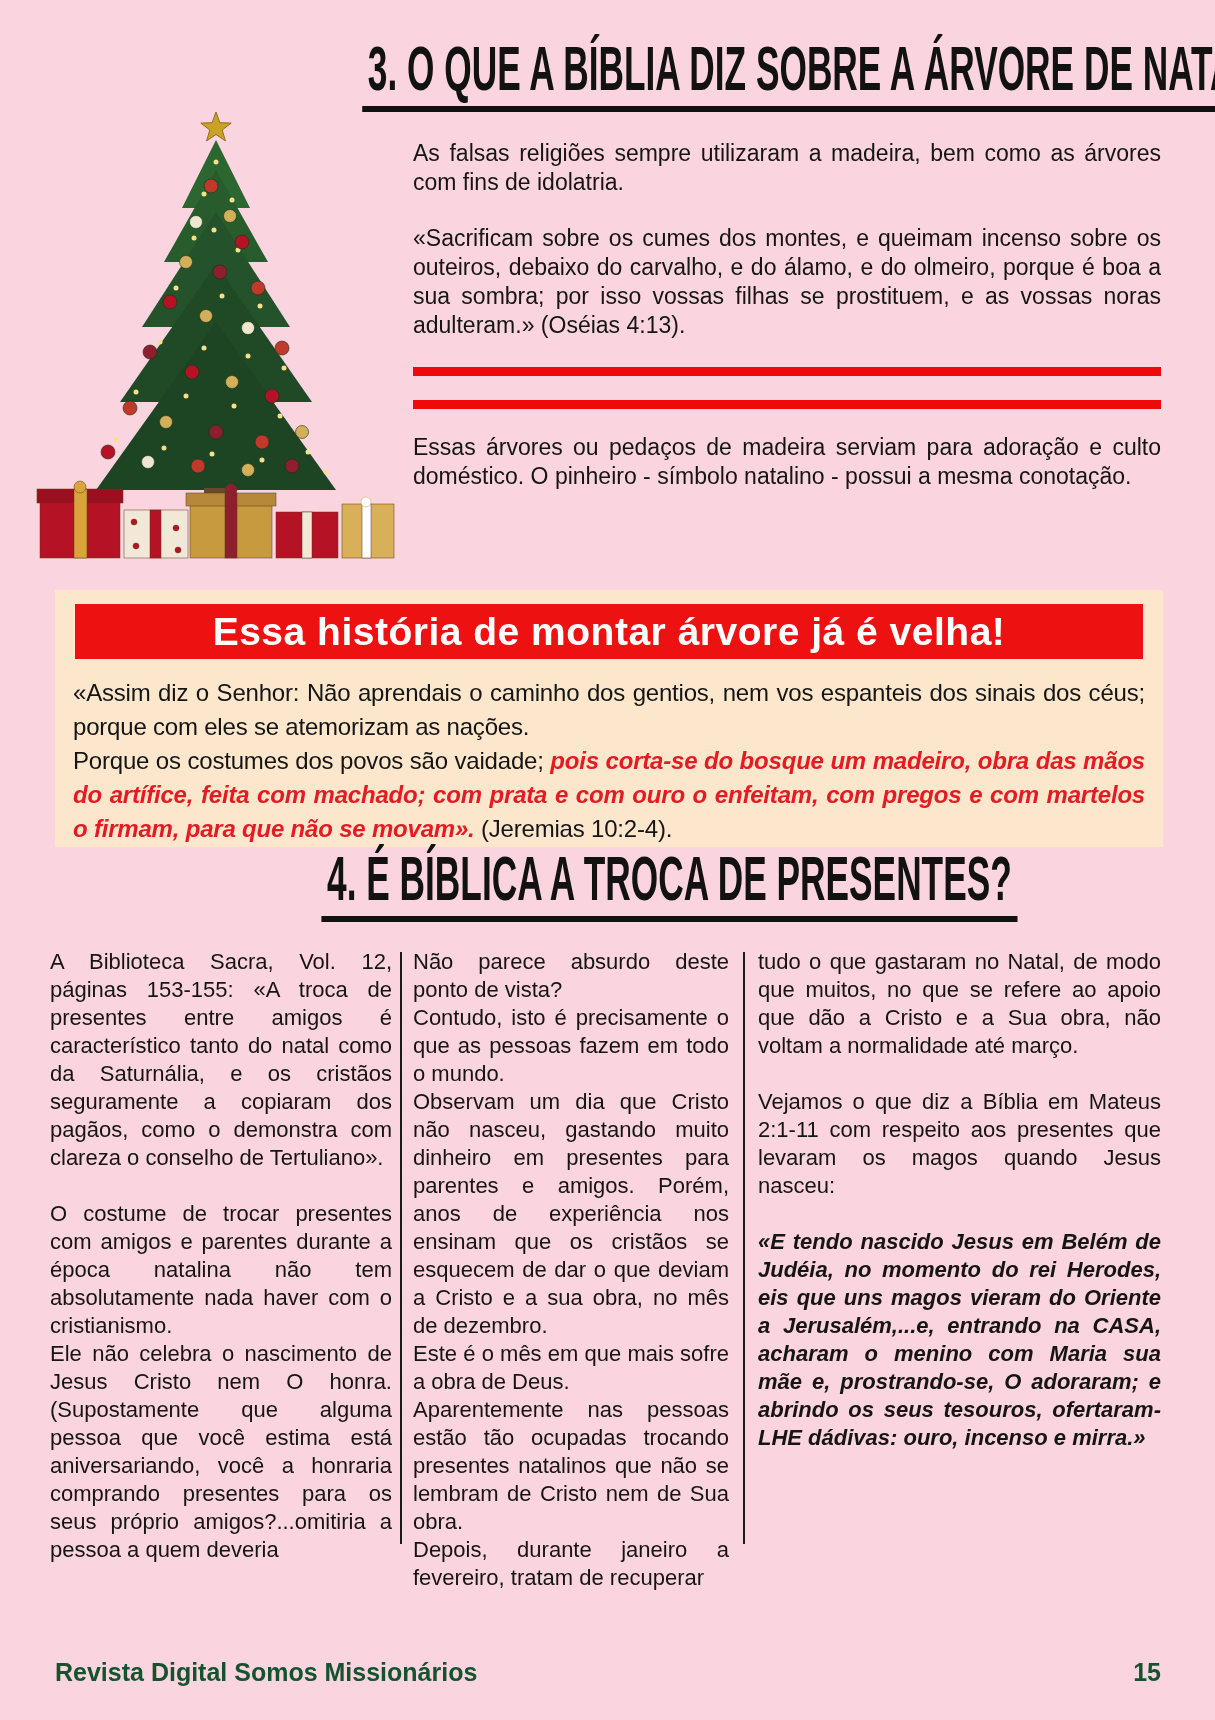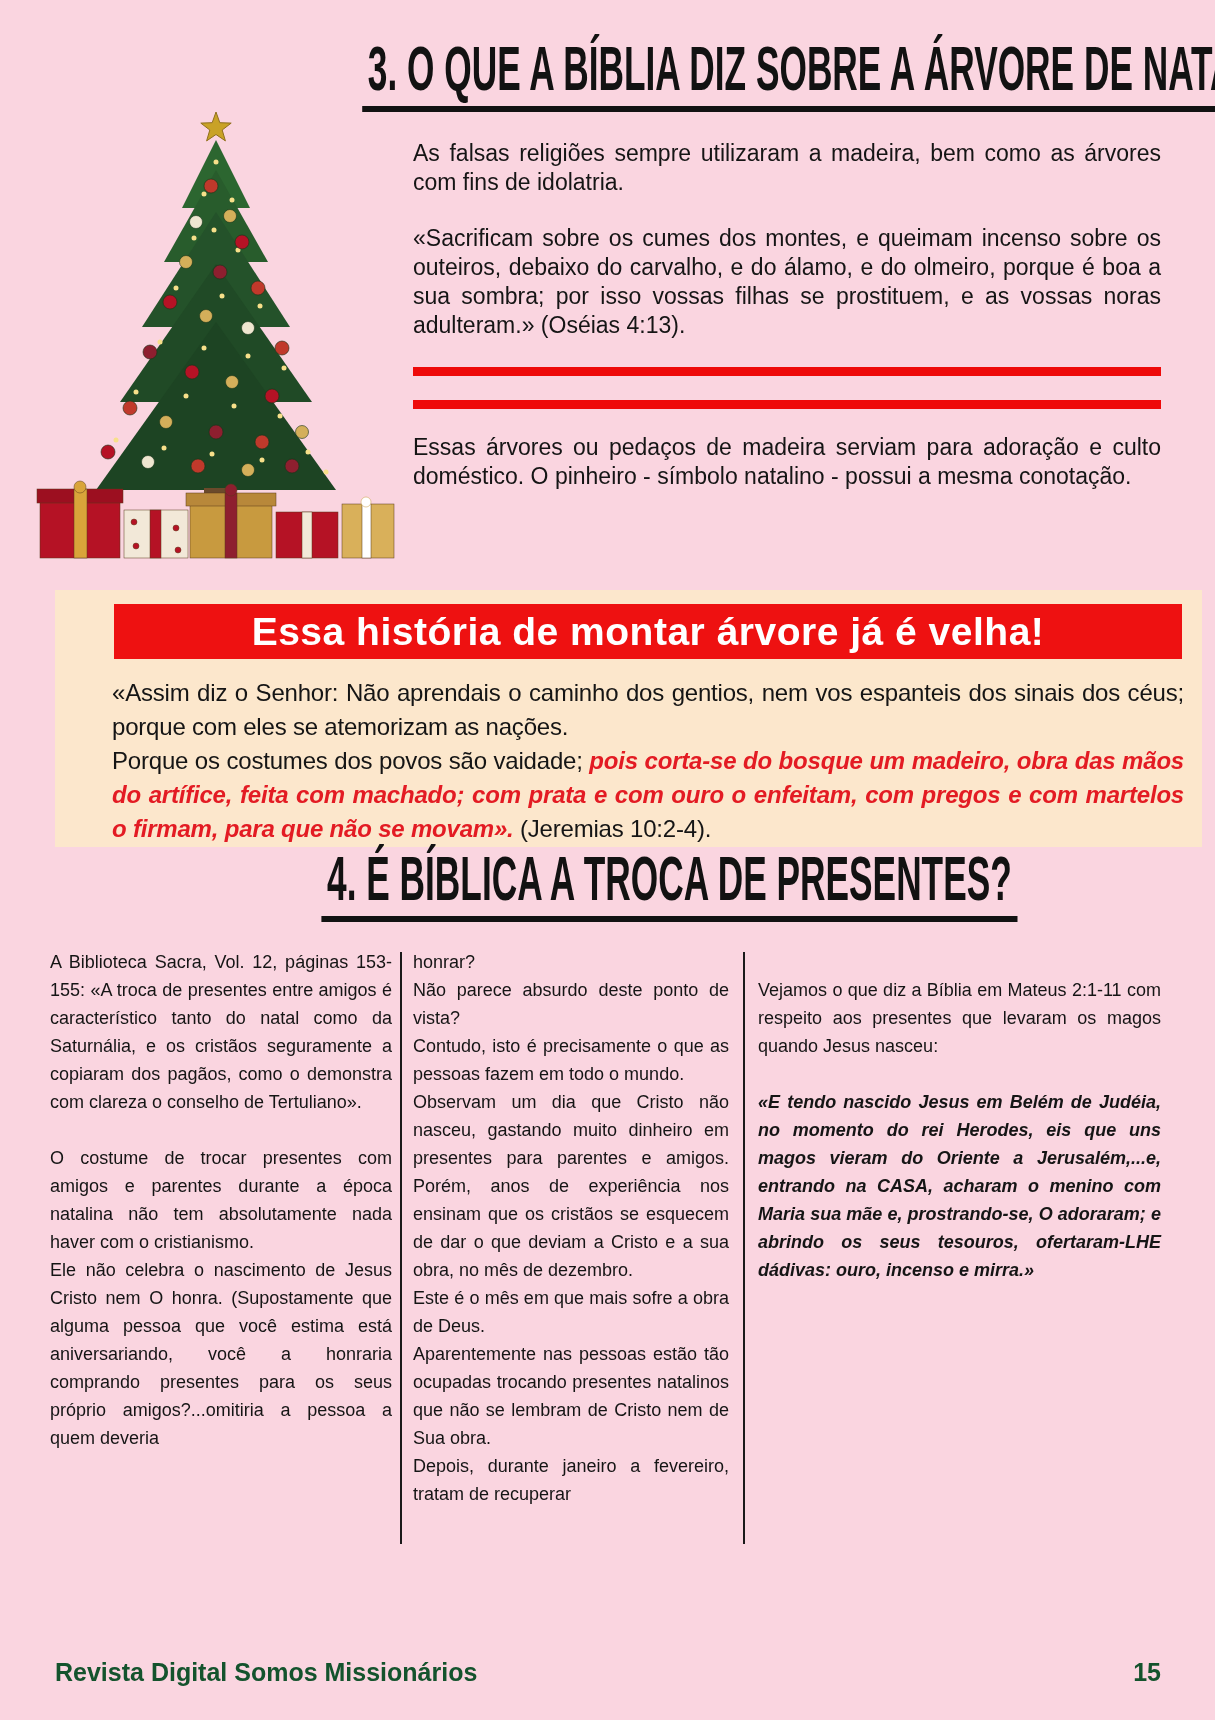--- a/index.html
+++ b/index.html
@@ -25,36 +25,35 @@
   .sec3-col{
     position:absolute;left:413px;top:139px;width:748px;
     font-size:23px;line-height:29px;text-align:justify;
   }
   .sec3-col p{margin:0 0 27px;}
   .redbar{height:9px;background:#ee0a0a;margin:14px 0 24px;}
   
   .callout{
     position:absolute;left:55px;top:590px;width:1108px;height:257px;
     background:#fce7cc;
-    padding-left:39px;
   }
   .banner{
     margin:14px 20px 0;background:#ee1111;height:55px;
     display:flex;align-items:center;justify-content:center;
   }
   .banner span{color:#ffffff;font-weight:bold;font-size:39px;letter-spacing:0.5px;}
   .callout-quote{
     margin:17px 18px 0;font-size:24px;line-height:34px;
     text-align:justify;letter-spacing:-0.2px;
   }
   .callout-quote p{margin:0;}
   .red-em{color:#e31b23;font-weight:bold;font-style:italic;}
   
   .col{
-    position:absolute;top:948px;font-size:18px;line-height:28px;
+    position:absolute;top:948px;font-size:22px;line-height:28px;
     text-align:justify;
   }
   #col1{left:50px;width:342px;}
   #col2{left:413px;width:316px;}
   #col3{left:758px;width:403px;}
   .col p{margin:0;}
   .col p.gap{margin-top:28px;}
   .bible-quote{font-weight:bold;font-style:italic;}
   .divider{position:absolute;top:952px;width:2px;height:592px;background:#1a1a1a;}
   #divider1{left:400px;}
@@ -191,30 +190,30 @@
     <span class="condensed">4. É BÍBLICA A TROCA DE PRESENTES?</span>
   </div>
 
   <div class="col" id="col1">
     <p>A Biblioteca Sacra, Vol. 12, páginas 153-155: «A troca de presentes entre amigos é característico tanto do natal como da Saturnália, e os cristãos seguramente a copiaram dos pagãos, como o demonstra com clareza o conselho de Tertuliano».</p>
     <p class="gap">O costume de trocar presentes com amigos e parentes durante a época natalina não tem absolutamente nada haver com o cristianismo.</p>
     <p>Ele não celebra o nascimento de Jesus Cristo nem O honra. (Supostamente que alguma pessoa que você estima está aniversariando, você a honraria comprando presentes para os seus próprio amigos?...omitiria a pessoa a quem deveria</p>
   </div>
 
   <div class="col" id="col2">
-    <p>honrar?</p>
     <p>Não parece absurdo deste ponto de vista?</p>
     <p>Contudo, isto é precisamente  o que as pessoas fazem em todo o mundo.</p>
     <p>Observam um dia que Cristo não nasceu, gastando muito dinheiro em presentes para parentes e amigos. Porém, anos de experiência nos ensinam que os cristãos se esquecem  de dar o que deviam a Cristo e a sua obra, no mês de dezembro.</p>
     <p>Este é o mês em que mais sofre a obra de Deus.</p>
     <p>Aparentemente nas pessoas estão tão ocupadas trocando presentes natalinos que não se lembram de Cristo nem de Sua obra.</p>
     <p>Depois, durante janeiro a fevereiro, tratam de recuperar</p>
   </div>
 
   <div class="col" id="col3">
+    <p>tudo o que gastaram no Natal, de modo que muitos, no que se refere ao apoio que dão a Cristo e a Sua obra, não voltam a normalidade até março.</p>
     <p class="gap">Vejamos o que diz a Bíblia em Mateus 2:1-11 com respeito aos presentes que levaram os magos quando Jesus nasceu:</p>
     <p class="gap bible-quote">«E tendo nascido Jesus em Belém de Judéia, no momento do rei Herodes, eis que uns magos vieram do Oriente a Jerusalém,...e, entrando na CASA, acharam o menino com Maria sua mãe e, prostrando-se, O adoraram; e abrindo os seus tesouros, ofertaram-LHE dádivas: ouro, incenso e mirra.»</p>
   </div>
 
   <div class="divider" id="divider1"></div>
   <div class="divider" id="divider2"></div>
 
   <div class="footer">
     <span>Revista Digital Somos Missionários</span>
     <span>15</span>

